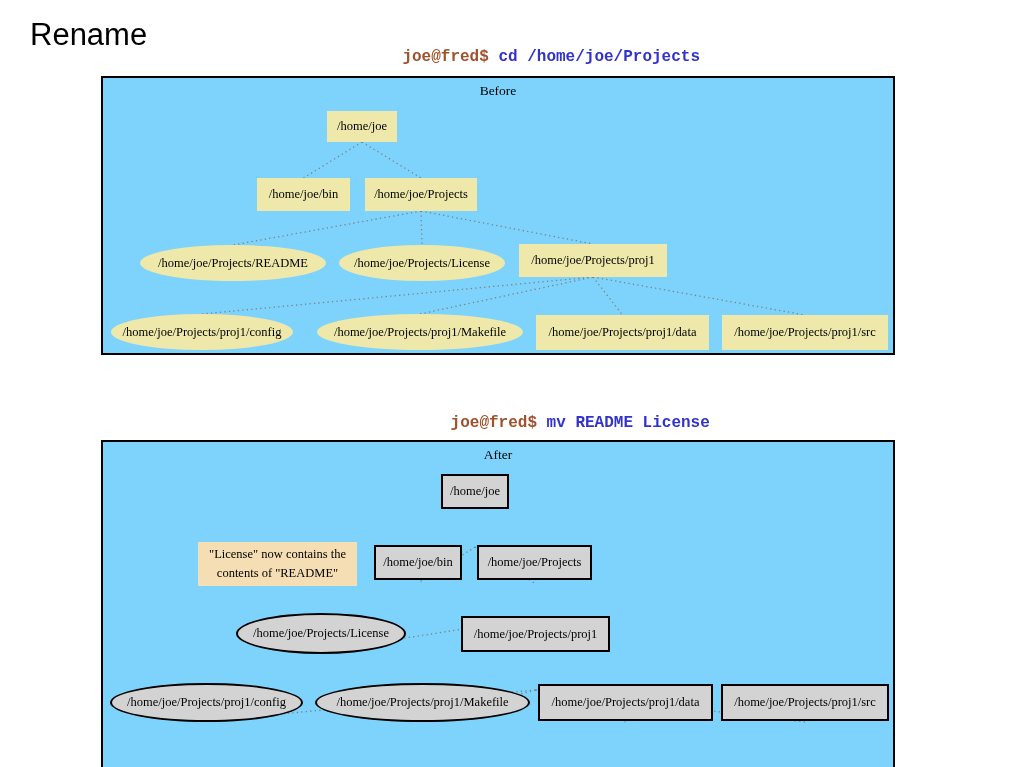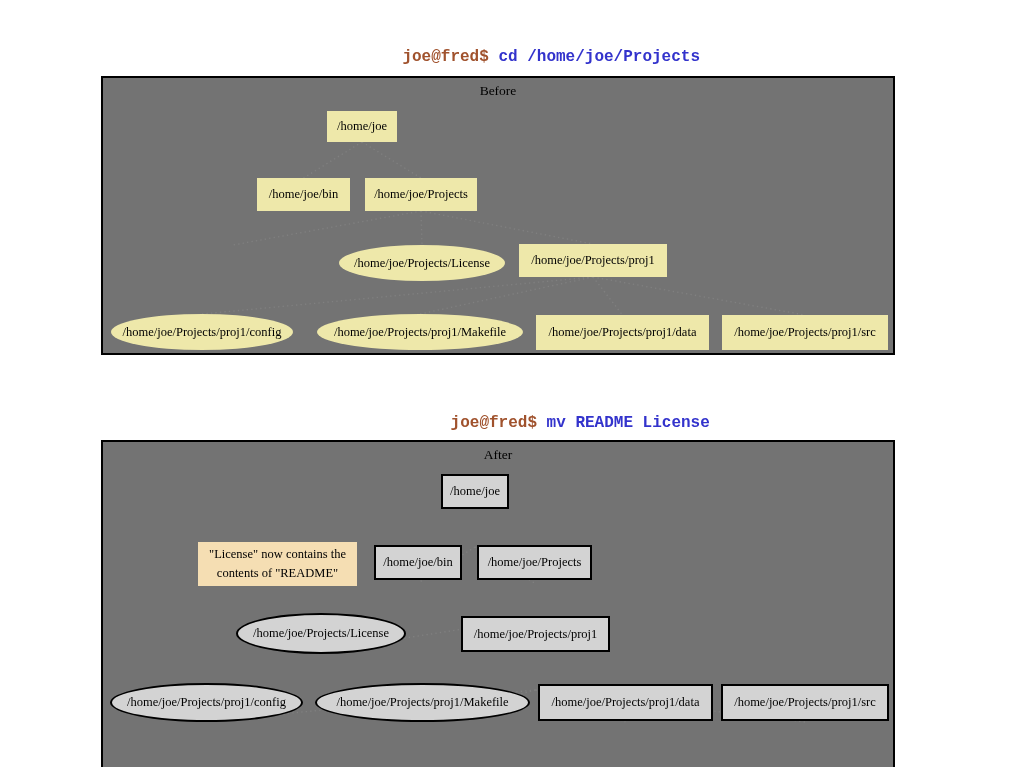--- a/index.html
+++ b/index.html
@@ -24,21 +24,21 @@
   .command{
     position:absolute;transform:translateX(-50%);
     font-family:"Liberation Mono",monospace;font-size:16px;font-weight:bold;
     white-space:pre;
   }
   .command .prompt{color:var(--c-prompt);}
   .command .cmd{color:var(--c-command);margin-left:0.6em;}
   #command-1{left:532px;top:30px;}
   #command-2{left:561px;top:396px;}
   .diagram{
-    position:absolute;left:101px;width:794px;background:#737373;
+    position:absolute;left:101px;width:794px;background:#7dd3fc;
     border:2px solid var(--c-border);
   }
   #before-diagram{top:76px;height:279px;}
   #after-diagram{top:440px;height:364px;}
   .diagram-title{
     position:absolute;top:5px;left:0;right:0;text-align:center;
     font-size:13.5px;z-index:2;
   }
   .edges{position:absolute;left:0;top:0;width:100%;height:100%;z-index:1;}
   .edge{stroke:var(--c-edge);stroke-width:1.3;stroke-dasharray:1.3 3.2;fill:none;}
@@ -55,20 +55,21 @@
     background:var(--c-annotation);text-align:center;
     font-size:12.5px;line-height:1.5;padding:3px 2px;z-index:2;
   }
   .ann-line{display:block;}
 </style>
 </head>
 <body>
 
 <div class="slide">
 
+  <h1 class="slide-title">Rename</h1>
 
   <div class="command" id="command-1">
     <span class="prompt">joe@fred$</span><span class="cmd">cd /home/joe/Projects</span>
   </div>
 
   <div class="diagram" id="before-diagram">
     <div class="diagram-title">Before</div>
   <svg class="edges" viewBox="0 0 790 275">
         <line x1="259" y1="64" x2="200.5" y2="100" class="edge"></line>
         <line x1="259" y1="64" x2="318" y2="100" class="edge"></line>
@@ -76,20 +77,21 @@
         <line x1="318" y1="133" x2="319" y2="167" class="edge"></line>
         <line x1="318" y1="133" x2="490" y2="166" class="edge"></line>
         <line x1="490" y1="199" x2="99" y2="236" class="edge"></line>
         <line x1="490" y1="199" x2="317" y2="236" class="edge"></line>
         <line x1="490" y1="199" x2="519.5" y2="237" class="edge"></line>
         <line x1="490" y1="199" x2="702" y2="237" class="edge"></line>
       </svg>
       <div class="node box" style="left: 224px; top: 33px; width: 70px; height: 31px; background: rgb(238, 232, 170);">/home/joe</div>
       <div class="node box" style="left: 154px; top: 100px; width: 93px; height: 33px; background: rgb(238, 232, 170);">/home/joe/bin</div>
       <div class="node box" style="left: 262px; top: 100px; width: 112px; height: 33px; background: rgb(238, 232, 170);">/home/joe/Projects</div>
+      <div class="node ellipse" style="left: 37px; top: 167px; width: 186px; height: 36px; background: rgb(238, 232, 170);">/home/joe/Projects/README</div>
       <div class="node ellipse" style="left: 236px; top: 167px; width: 166px; height: 36px; background: rgb(238, 232, 170);">/home/joe/Projects/License</div>
       <div class="node box" style="left: 416px; top: 166px; width: 148px; height: 33px; background: rgb(238, 232, 170);">/home/joe/Projects/proj1</div>
       <div class="node ellipse" style="left: 8px; top: 236px; width: 182px; height: 36px; background: rgb(238, 232, 170);">/home/joe/Projects/proj1/config</div>
       <div class="node ellipse" style="left: 214px; top: 236px; width: 206px; height: 36px; background: rgb(238, 232, 170);">/home/joe/Projects/proj1/Makefile</div>
       <div class="node box" style="left: 433px; top: 237px; width: 173px; height: 35px; background: rgb(238, 232, 170);">/home/joe/Projects/proj1/data</div>
       <div class="node box" style="left: 619px; top: 237px; width: 166px; height: 35px; background: rgb(238, 232, 170);">/home/joe/Projects/proj1/src</div>
     </div>
 
   <div class="command" id="command-2">
     <span class="prompt">joe@fred$</span><span class="cmd">mv README License</span>

